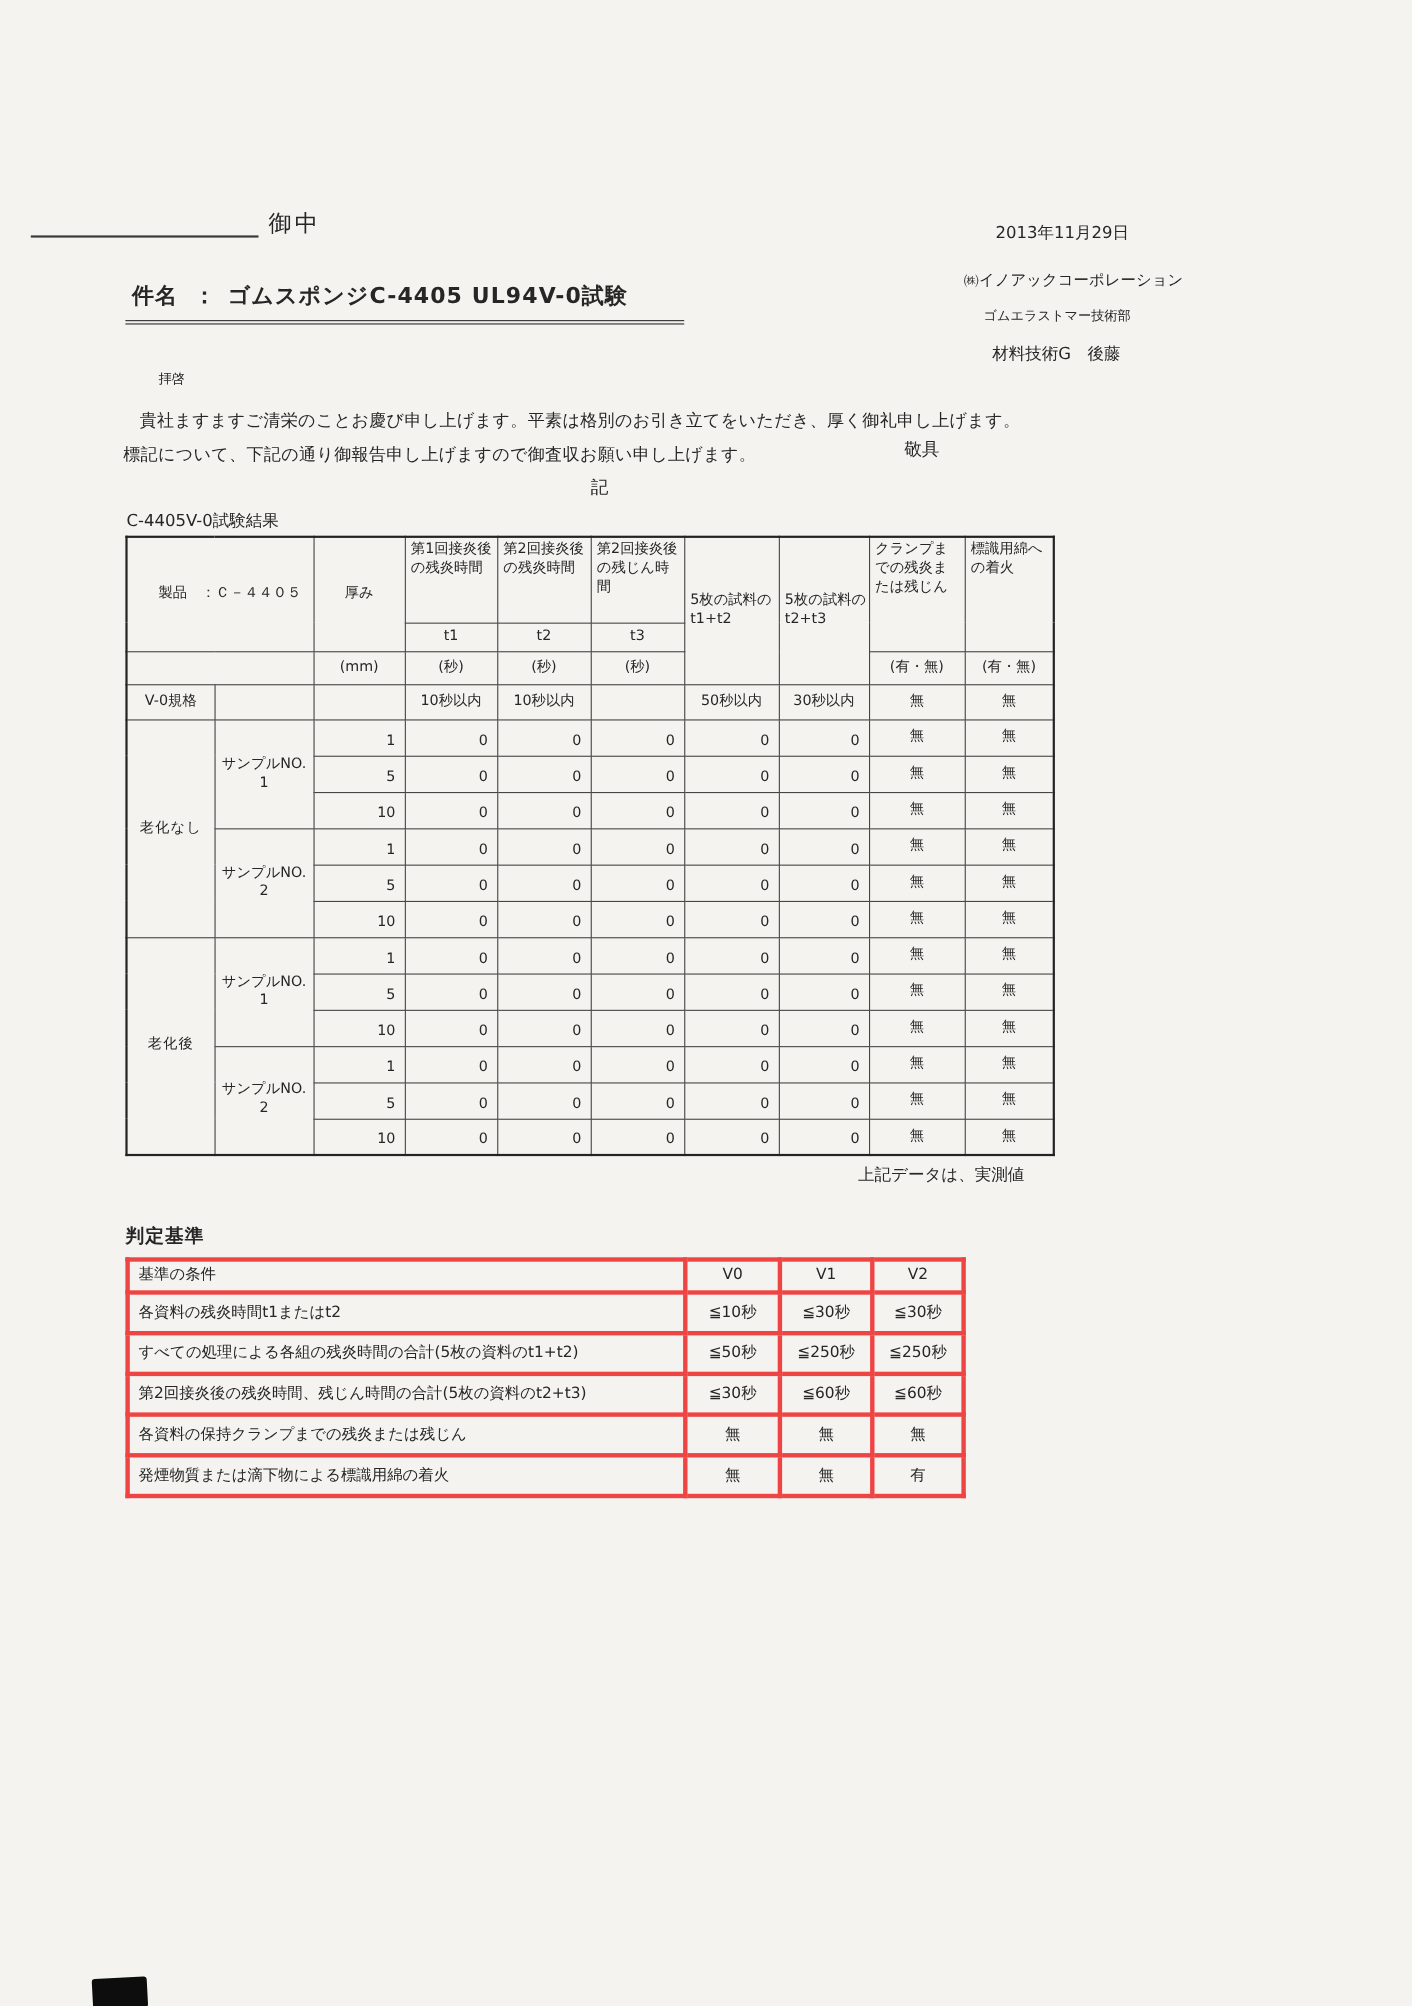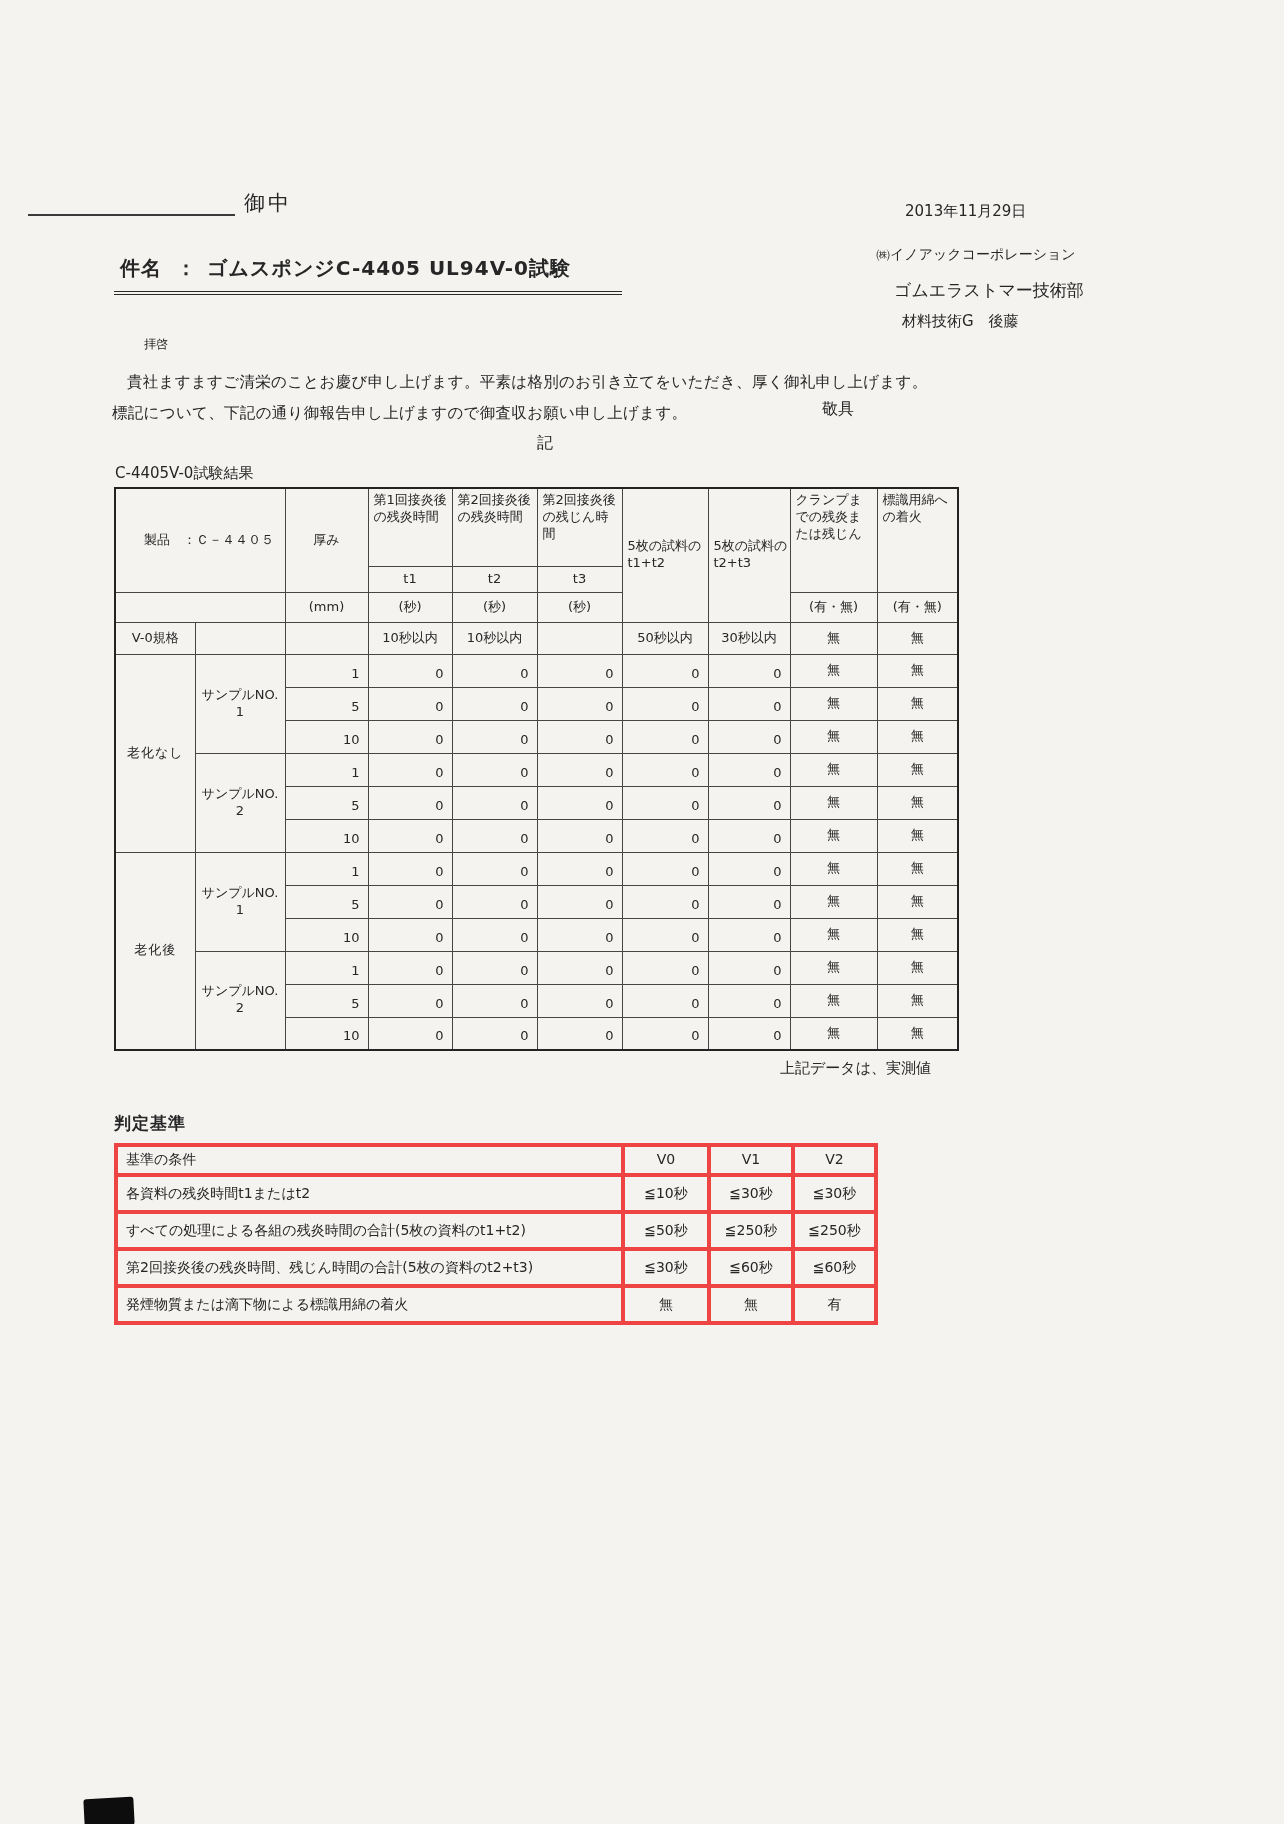--- a/index.html
+++ b/index.html
@@ -12,21 +12,21 @@
     font-family:"DejaVu Sans","Liberation Sans",sans-serif;
     overflow:hidden;
     margin:0 auto;
   }
 
   
   .addressee-line { position:absolute; left:28px; top:214px; width:207px; height:2px; background:#3a3a3a; }
   .addressee-text { position:absolute; left:244px; top:189px; font-size:21px; letter-spacing:3px; }
   .date-text     { position:absolute; left:905px; top:202px; font-size:15px; }
   .company-text  { position:absolute; left:876px; top:246px; font-size:14px; }
-  .dept-text     { position:absolute; left:894px; top:279px; font-size:17px; }
+  .dept-text     { position:absolute; left:894px; top:279px; font-size:12px; }
   .author-text   { position:absolute; left:902px; top:312px; font-size:15px; }
 
   .subject {
     position:absolute; left:114px; top:253px; width:508px;
     font-size:20px; font-weight:bold; letter-spacing:1px;
     padding:2px 0 9px 6px;
     border-bottom:4px double #2b2b2b;
   }
   .subject .sep { margin:0 10px 0 14px; }
 
@@ -317,20 +317,26 @@
         <td class="val">≦250秒</td>
         <td class="val">≦250秒</td>
       </tr>
       <tr class="cr">
         <td class="lbl">第2回接炎後の残炎時間、残じん時間の合計(5枚の資料のt2+t3)</td>
         <td class="val">≦30秒</td>
         <td class="val">≦60秒</td>
         <td class="val">≦60秒</td>
       </tr>
       <tr class="cr">
+        <td class="lbl">各資料の保持クランプまでの残炎または残じん</td>
+        <td class="val">無</td>
+        <td class="val">無</td>
+        <td class="val">無</td>
+      </tr>
+      <tr class="cr">
         <td class="lbl">発煙物質または滴下物による標識用綿の着火</td>
         <td class="val">無</td>
         <td class="val">無</td>
         <td class="val">有</td>
       </tr>
     </tbody>
   </table>
 
   <div class="corner-mark"></div>
 

